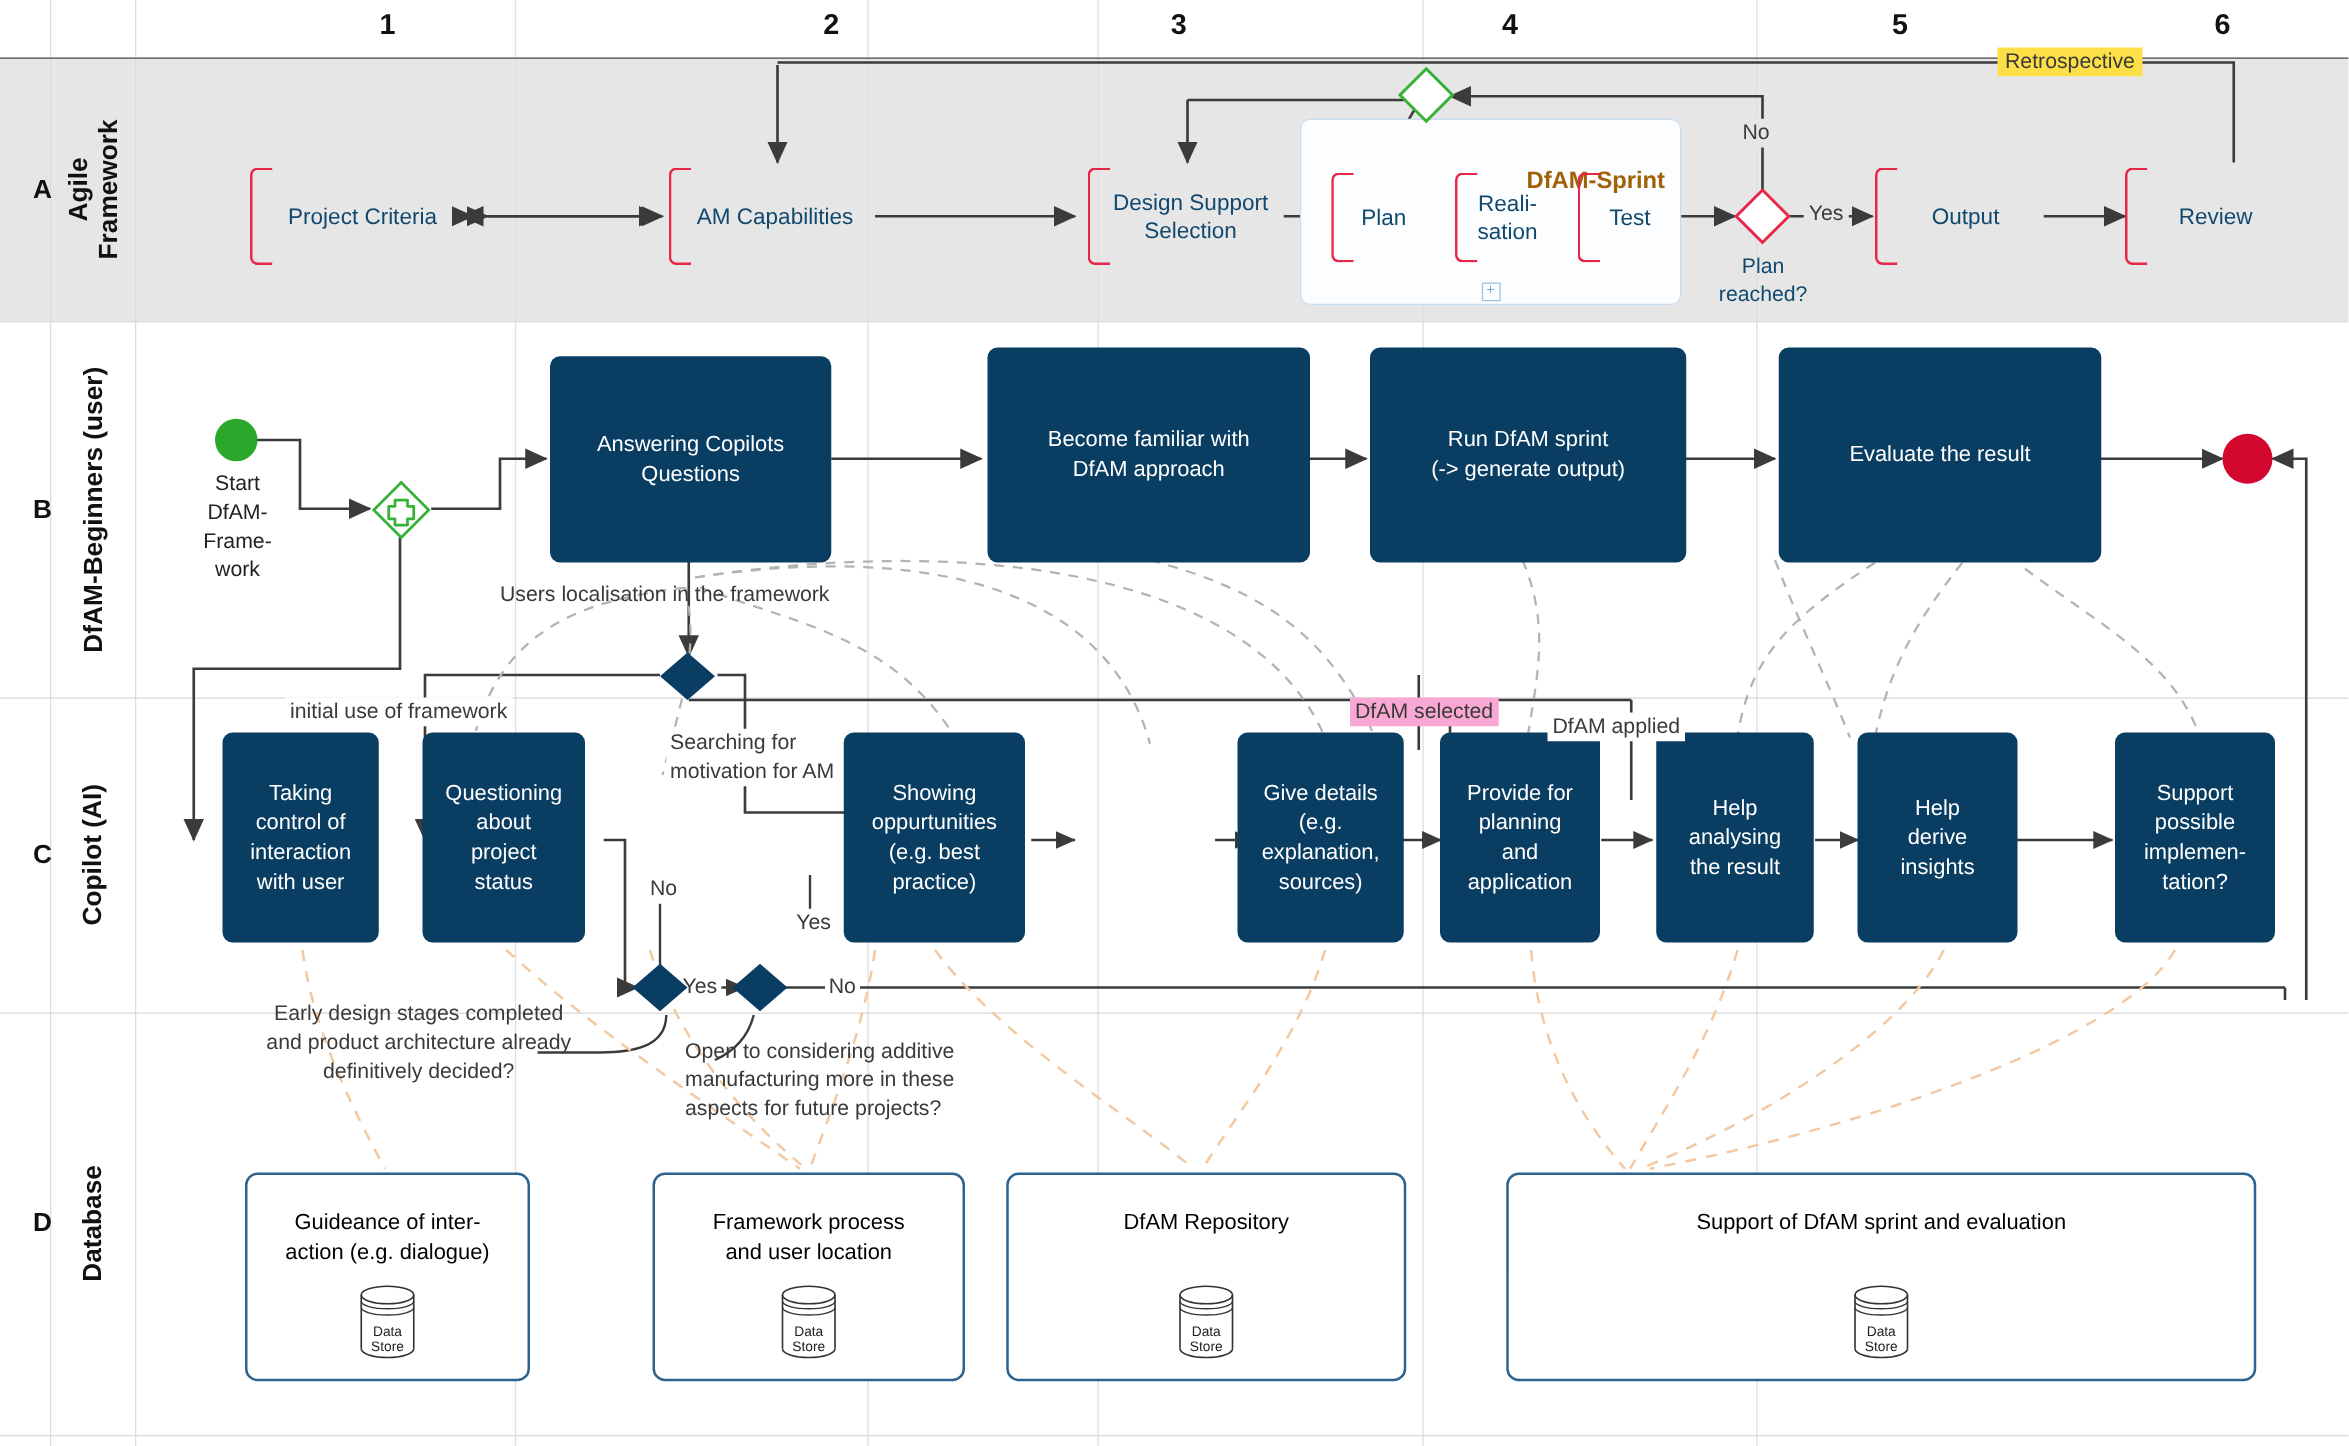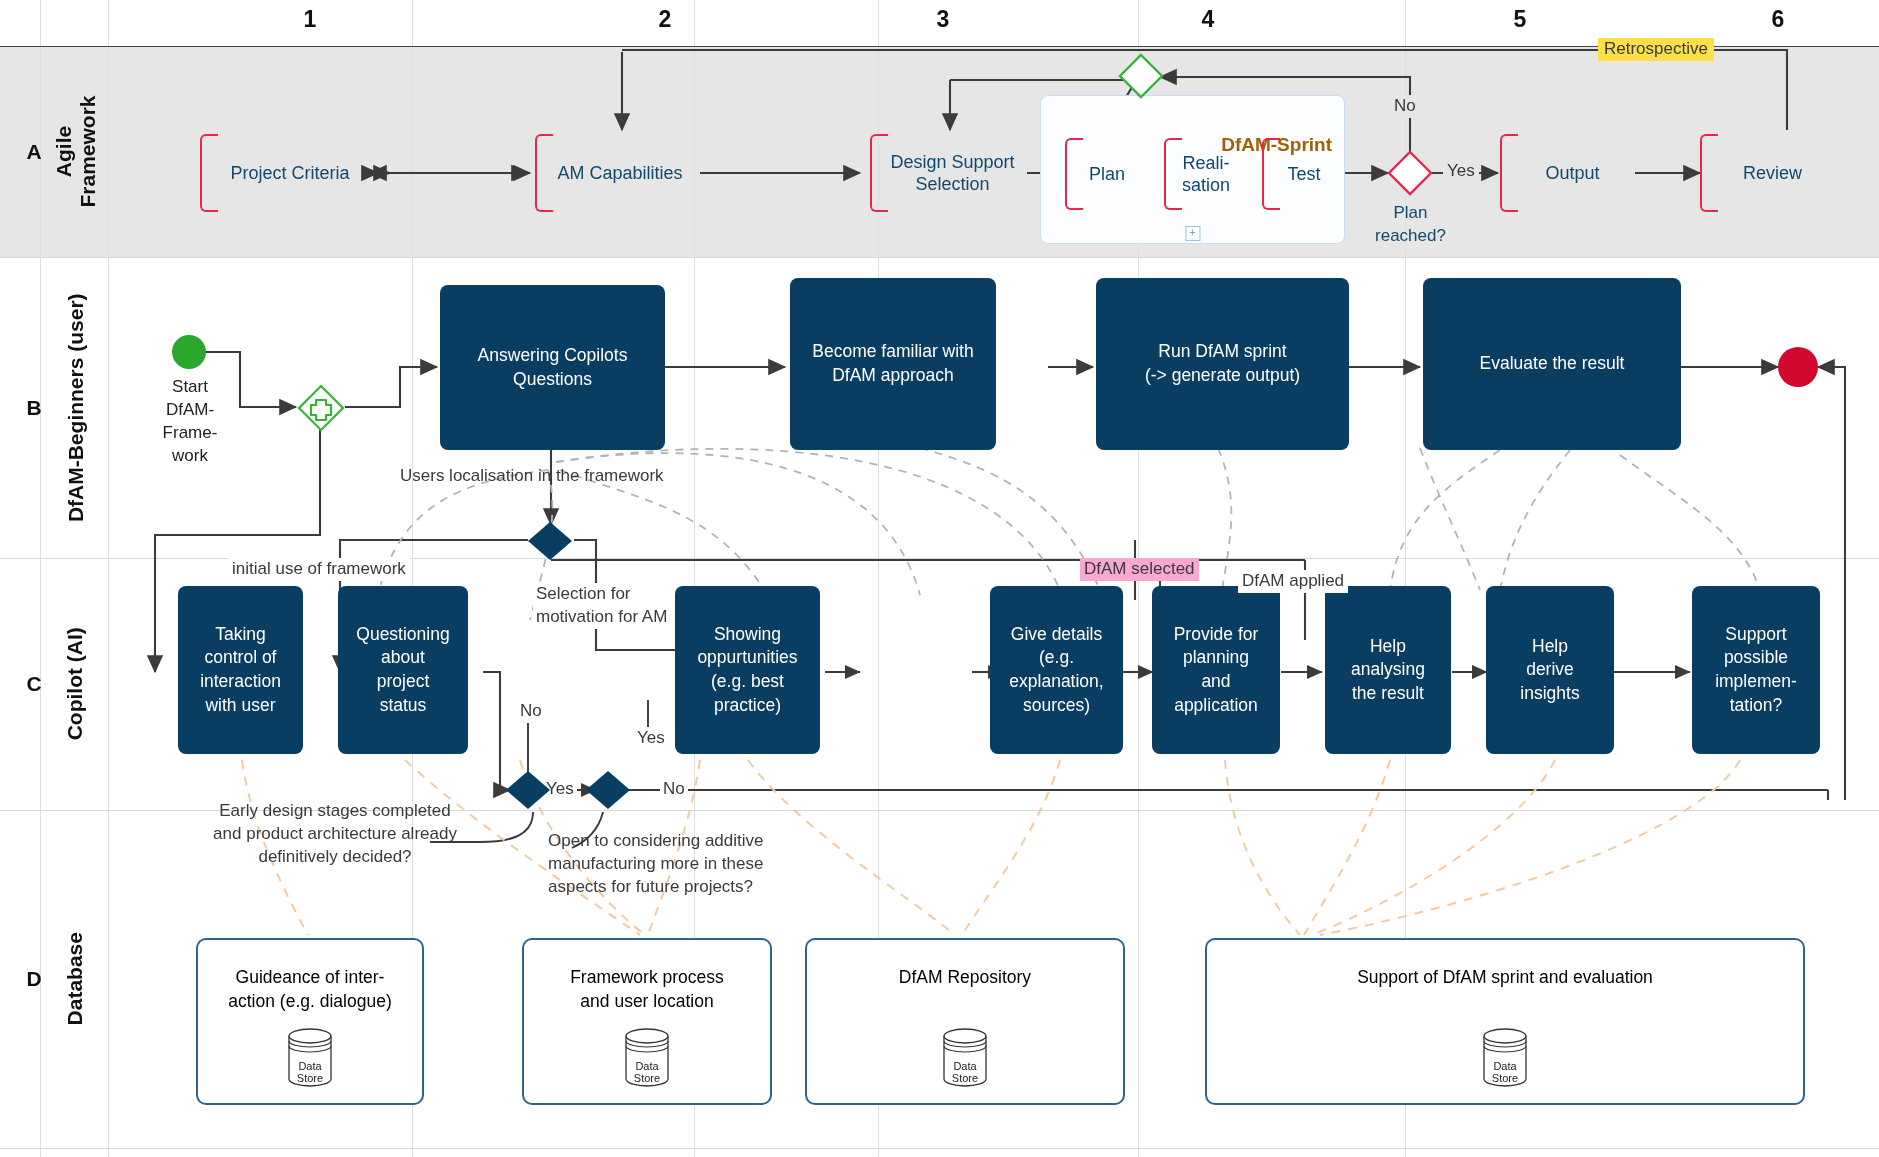--- a/index.html
+++ b/index.html
@@ -282,21 +282,21 @@
 
   <svg class="abs" style="left:296px;top:383px;width:50px;height:50px;">
     <polygon points="25,3 47,25 25,47 3,25" fill="#ffffff" stroke="#36b336" stroke-width="2.2"></polygon>
     <path d="M20,17 h10 v5 h5 v10 h-5 v5 h-10 v-5 h-5 v-10 h5 z" fill="none" stroke="#36b336" stroke-width="2.2" stroke-linejoin="round"></path>
   </svg>
 
   <div class="task" style="left:440px;top:285px;width:225px;height:165px;">
     <span style="white-space:pre-line;">Answering Copilots
 Questions</span>
   </div>
-  <div class="task" style="left:790px;top:278px;width:206px;height:172px;">
+  <div class="task" style="left:790px;top:278px;width:258px;height:172px;">
     <span style="white-space:pre-line;">Become familiar with
 DfAM approach</span>
   </div>
   <div class="task" style="left:1096px;top:278px;width:253px;height:172px;">
     <span style="white-space:pre-line;">Run DfAM sprint
 (-&gt; generate output)</span>
   </div>
   <div class="task" style="left:1423px;top:278px;width:258px;height:172px;">
     <span>Evaluate the result</span>
   </div>
@@ -349,21 +349,21 @@
 insights</span>
   </div>
   <div class="task" style="left:1692px;top:586px;width:128px;height:168px;">
     <span style="white-space:pre-line;">Support
 possible
 implemen-
 tation?</span>
   </div>
 
   <div class="flab" style="left:228px;top:558px;background:#fff;padding:0 4px;">initial use of framework</div>
-  <div class="flab" style="left:533px;top:583px;white-space:pre-line;background:#fff;padding:0 3px;">Selection for
+  <div class="flab" style="left:533px;top:583px;white-space:pre-line;background:#fff;padding:0 3px;">Searching for
 motivation for AM</div>
   <div class="flab" style="left:1080px;top:558px;background:#f9a8d4;padding:0 4px;">DfAM selected</div>
   <div class="flab" style="left:1238px;top:570px;background:#fff;padding:0 4px;">DfAM applied</div>
   <div class="flab" style="left:517px;top:700px;background:#fff;padding:0 3px;">No</div>
   <div class="flab" style="left:634px;top:727px;background:#fff;padding:0 3px;">Yes</div>
   <div class="flab" style="left:543px;top:778px;background:#fff;padding:0 3px;">Yes</div>
   <div class="flab" style="left:660px;top:778px;background:#fff;padding:0 3px;">No</div>
 
   <svg class="abs" style="left:505px;top:770px;width:46px;height:40px;">
     <polygon points="23,1 45,20 23,39 1,20" fill="#0a3d62"></polygon>

